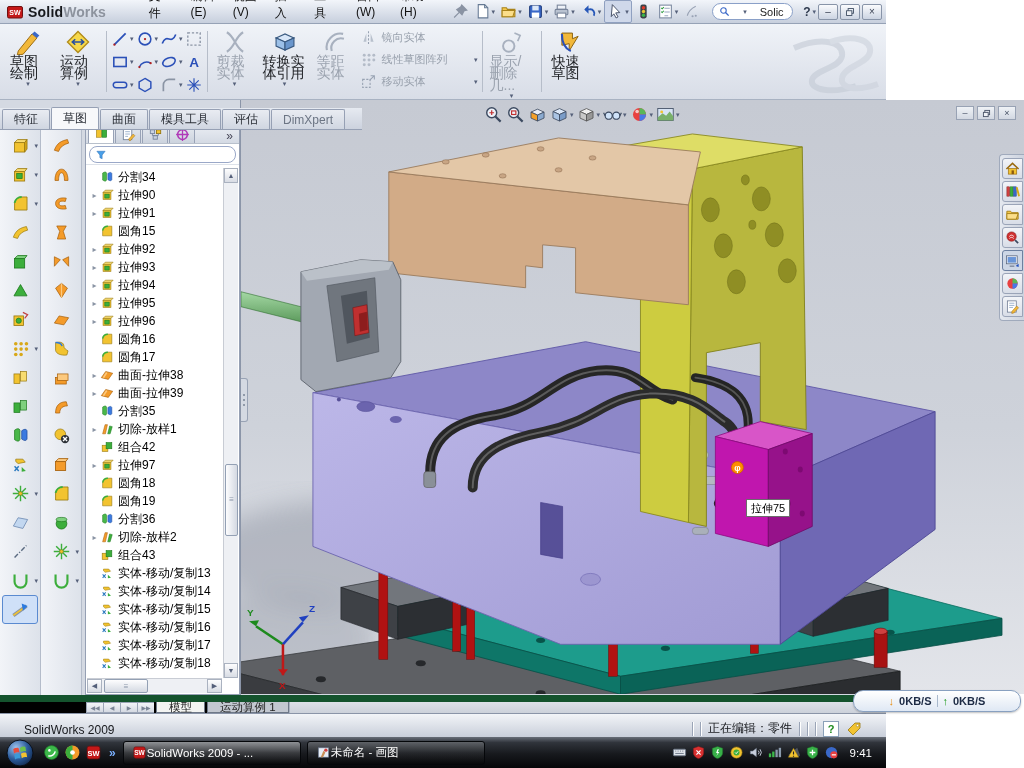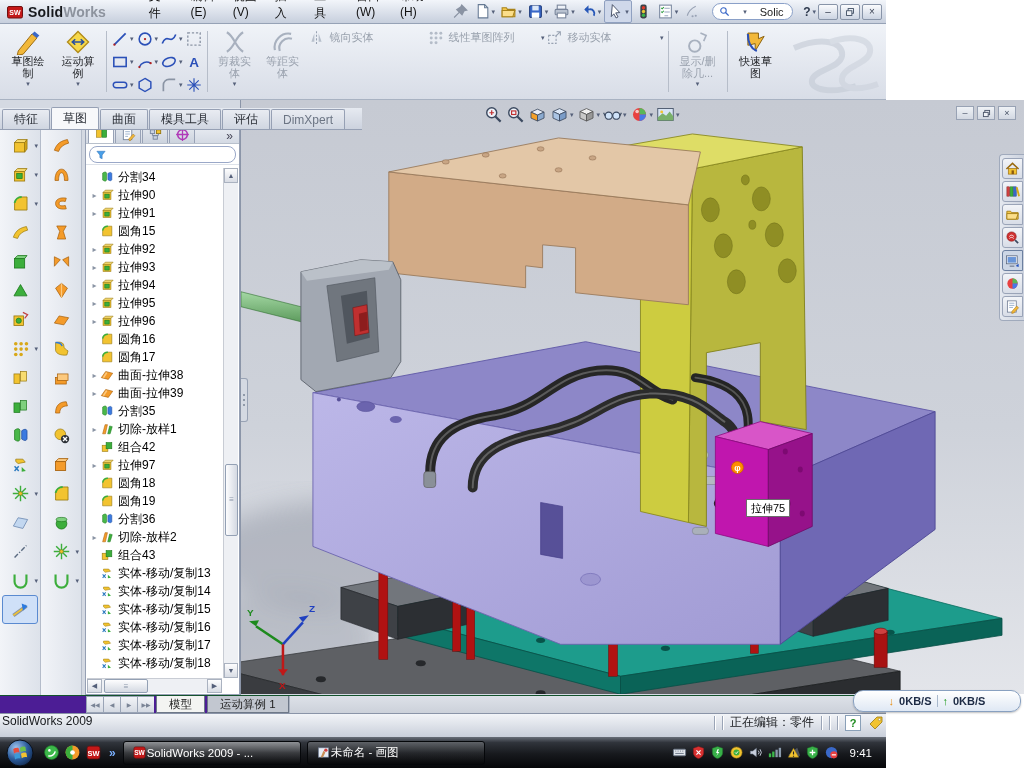--- a/index.html
+++ b/index.html
@@ -23,27 +23,27 @@
 #search span.val{font-size:11px;color:#222}
 #help-btn{margin-left:8px;font-weight:bold;color:#2f3a4e;display:flex;align-items:center;gap:2px;font-size:12px}
 #winbtns{margin-left:auto;display:flex;gap:2px}
 .wbtn{width:20px;height:16px;display:flex;align-items:center;justify-content:center;background:linear-gradient(#fafbfd,#ccd4e2);border:1px solid #8894a8;border-radius:2px;font-size:10px;color:#3c4456}
 .wbtn .ic{width:10px;height:10px}
 
 #cmdbar{height:76px;display:flex;align-items:stretch;background:linear-gradient(#f0f3f8,#d8dde7);border-bottom:1px solid #a8b2c2;padding:3px 4px;gap:2px;position:relative}
 .sep{width:1px;background:#b6bdc9;margin:4px 2px;flex:none}
 .bigbtn{display:flex;flex-direction:column;align-items:center;padding:2px 2px 0;border-radius:3px;flex:none}
 .bigbtn .ic{width:26px;height:26px}
-.bigbtn .lbl{font-size:11px;line-height:12px;text-align:center;word-break:break-all;color:#1c1e22}
+.bigbtn .lbl{font-size:14px;line-height:12px;text-align:left;word-break:break-all;color:#1c1e22}
 .bigbtn .car{margin-top:1px}
 .bigbtn.dis .lbl{color:#9aa2ae}.bigbtn.dis .ic{opacity:.8}
 #skgrid{display:grid;grid-template-rows:repeat(3,22px);grid-auto-flow:column;column-gap:2px;row-gap:1px;align-self:center;flex:none}
 .skcell{display:flex;align-items:center;gap:1px}
 .skcell .ic{width:18px;height:18px}
-#stack3{display:flex;flex-direction:row;justify-content:flex-start;gap:1px;flex:none}
+#stack3{display:flex;flex-direction:column;justify-content:flex-start;gap:1px;flex:none}
 .srow{display:flex;align-items:center;gap:5px;height:21px;font-size:11px;color:#99a1ad;width:118px}
 .srow .ic{width:17px;height:17px}
 .srow .car{margin-left:auto}
 #wm{position:absolute;right:6px;top:8px;opacity:.6}
 
 #main{position:relative;height:595px;background:#d4d9e2}
 #cmtabs{position:absolute;left:0;top:8px;width:362px;height:22px;z-index:6;display:flex;align-items:flex-end;background:linear-gradient(#e6eaf1,#ccd2de);border-bottom:1px solid #96a0b4;padding-left:2px}
 .cmtab{height:20px;padding:0 11px;display:flex;align-items:center;background:linear-gradient(#e9ecf2,#d0d6e1);border:1px solid #96a0b4;border-bottom:none;border-radius:2px 2px 0 0;margin-right:1px;font-size:12px;color:#2c3038;white-space:nowrap}
 .cmtab.active{background:#f7f8fa;height:22px;z-index:2}
 .cmtab.gray{color:#6c7584}
@@ -85,28 +85,28 @@
 .dbtn{width:18px;height:14px;display:flex;align-items:center;justify-content:center;background:linear-gradient(#eff2f6,#d2d8e2);border:1px solid #98a2b4;font-size:9px;color:#4a5468}
 .dbtn .ic{width:9px;height:9px}
 #taskpane{position:absolute;right:0;top:54px;width:25px;display:flex;flex-direction:column;gap:2px;padding:3px 1px 3px 2px;background:linear-gradient(90deg,#e4e8ef,#ccd2de);border:1px solid #a0aabc;border-right:none;border-radius:4px 0 0 4px;z-index:5}
 .tpbtn{width:21px;height:21px;display:flex;align-items:center;justify-content:center;background:linear-gradient(#f2f4f8,#d8dde7);border:1px solid #9aa4b8;border-radius:3px 0 0 3px}
 .tpbtn.active{background:#cdd7e6;border-color:#6c80a0}
 .tpbtn .ic{width:15px;height:15px}
 #tooltip{position:absolute;left:505px;top:399px;background:#fff;border:1px solid #6c6c6c;font-size:11px;padding:0 4px;line-height:16px;z-index:6;color:#000}
 #vsplit{position:absolute;left:0;top:278px;width:7px;height:44px;background:#d4d9e2;border:1px solid #98a2b4;border-left:none;border-radius:0 3px 3px 0;z-index:5;display:flex;flex-direction:column;align-items:center;justify-content:center;gap:3px}
 #vsplit i{width:2px;height:2px;background:#7a8496;border-radius:50%}
 
-#modeltabs{height:18px;background:#4c1d95;border-top:1px solid #14532d;display:flex;align-items:stretch;padding-left:86px}
+#modeltabs{height:18px;background:#000000;border-top:7px solid #14532d;display:flex;align-items:stretch;padding-left:86px}
 .navb{width:17px;display:flex;align-items:center;justify-content:center;background:linear-gradient(#f2f4f8,#d4d9e2);border:1px solid #9aa4b6;border-right:none;font-size:6px;color:#7a8496}
 .navb:last-of-type{border-right:1px solid #9aa4b6}
 .mtab{padding:0 12px;display:flex;align-items:center;font-size:11.5px;border:1px solid #6e7888;border-top:none;background:#c2c7d0;color:#222;margin-left:2px}
 .mtab.active{background:#f3f4f2}
 #mtfill{flex:1;background:linear-gradient(#dde1e8,#ccd1da);border-left:1px solid #aab2c0}
 
-#statusbar{height:24px;background:linear-gradient(#f2f4f8,#c9cfda);border-top:1px solid #8a94a8;display:flex;align-items:flex-start;padding:0 2px;font-size:12px;color:#16181c}
+#statusbar{height:24px;background:linear-gradient(#f2f4f8,#c9cfda);border-top:1px solid #8a94a8;display:flex;align-items:flex-end;padding:0 24px;font-size:12px;color:#16181c}
 #sright{margin-left:auto;display:flex;align-items:center;gap:7px}
 .ssep{width:1px;height:14px;background:#9aa4b6;box-shadow:1px 0 0 #fff}
 #helpbadge{width:16px;height:16px;background:#fff;border:1px solid #8aa0b8;display:flex;align-items:center;justify-content:center;color:#1d8a1d;font-weight:bold;font-size:11px}
 #tagic{width:16px;height:16px}
 
 #taskbar{height:31px;background:linear-gradient(#686e78,#30343b 18%,#17191d 55%,#050608);display:flex;align-items:center;padding:0 6px;gap:5px}
 #orb{width:28px;height:28px;flex:none}
 #ql{display:flex;align-items:center;gap:4px;margin-left:4px}
 #ql .ic{width:17px;height:17px}
 #qlmore{color:#7ab0ff;font-size:12px;font-weight:bold;margin:0 2px}
@@ -389,20 +389,31 @@
         </span>
       </div>
     <div class="sep"></div>
     <div class="bigbtn dis" style="width:46px">
       <span class="ic">
           <svg viewBox="0 0 16 16">
             <path d="M3 2c5 3 5 9 10 12M13 2C8 5 8 11 3 14" stroke="#98a2b2" fill="none" stroke-width="1.3"></path>
           </svg>
         </span>
       <span class="lbl" style="width:36px">剪裁实体</span>
+        <span class="car">▾</span>
+    </div>
+    <div class="bigbtn" style="width:50px">
+      <span class="ic">
+          <svg viewBox="0 0 16 16">
+            <path d="M2.5 5.5 8 3l5.5 2.5L8 8Z" fill="#d8e6f8" stroke="#3a5a80" stroke-width=".7"></path>
+            <path d="M2.5 5.5v5L8 13V8Z" fill="#9cc0e8" stroke="#3a5a80" stroke-width=".7"></path>
+            <path d="M13.5 5.5v5L8 13V8Z" fill="#6a96cc" stroke="#3a5a80" stroke-width=".7"></path>
+          </svg>
+        </span>
+      <span class="lbl" style="width:44px">转换实体引用</span>
         <span class="car">▾</span>
     </div>
     <div class="bigbtn dis" style="width:46px">
       <span class="ic">
           <svg viewBox="0 0 16 16">
             <path d="M3 13A8.5 8.5 0 0 1 13 3M6 13.5A6 6 0 0 1 13.5 6" stroke="#98a2b2" fill="none" stroke-width="1.3"></path>
           </svg>
         </span>
       <span class="lbl" style="width:36px">等距实体</span>
     </div>

